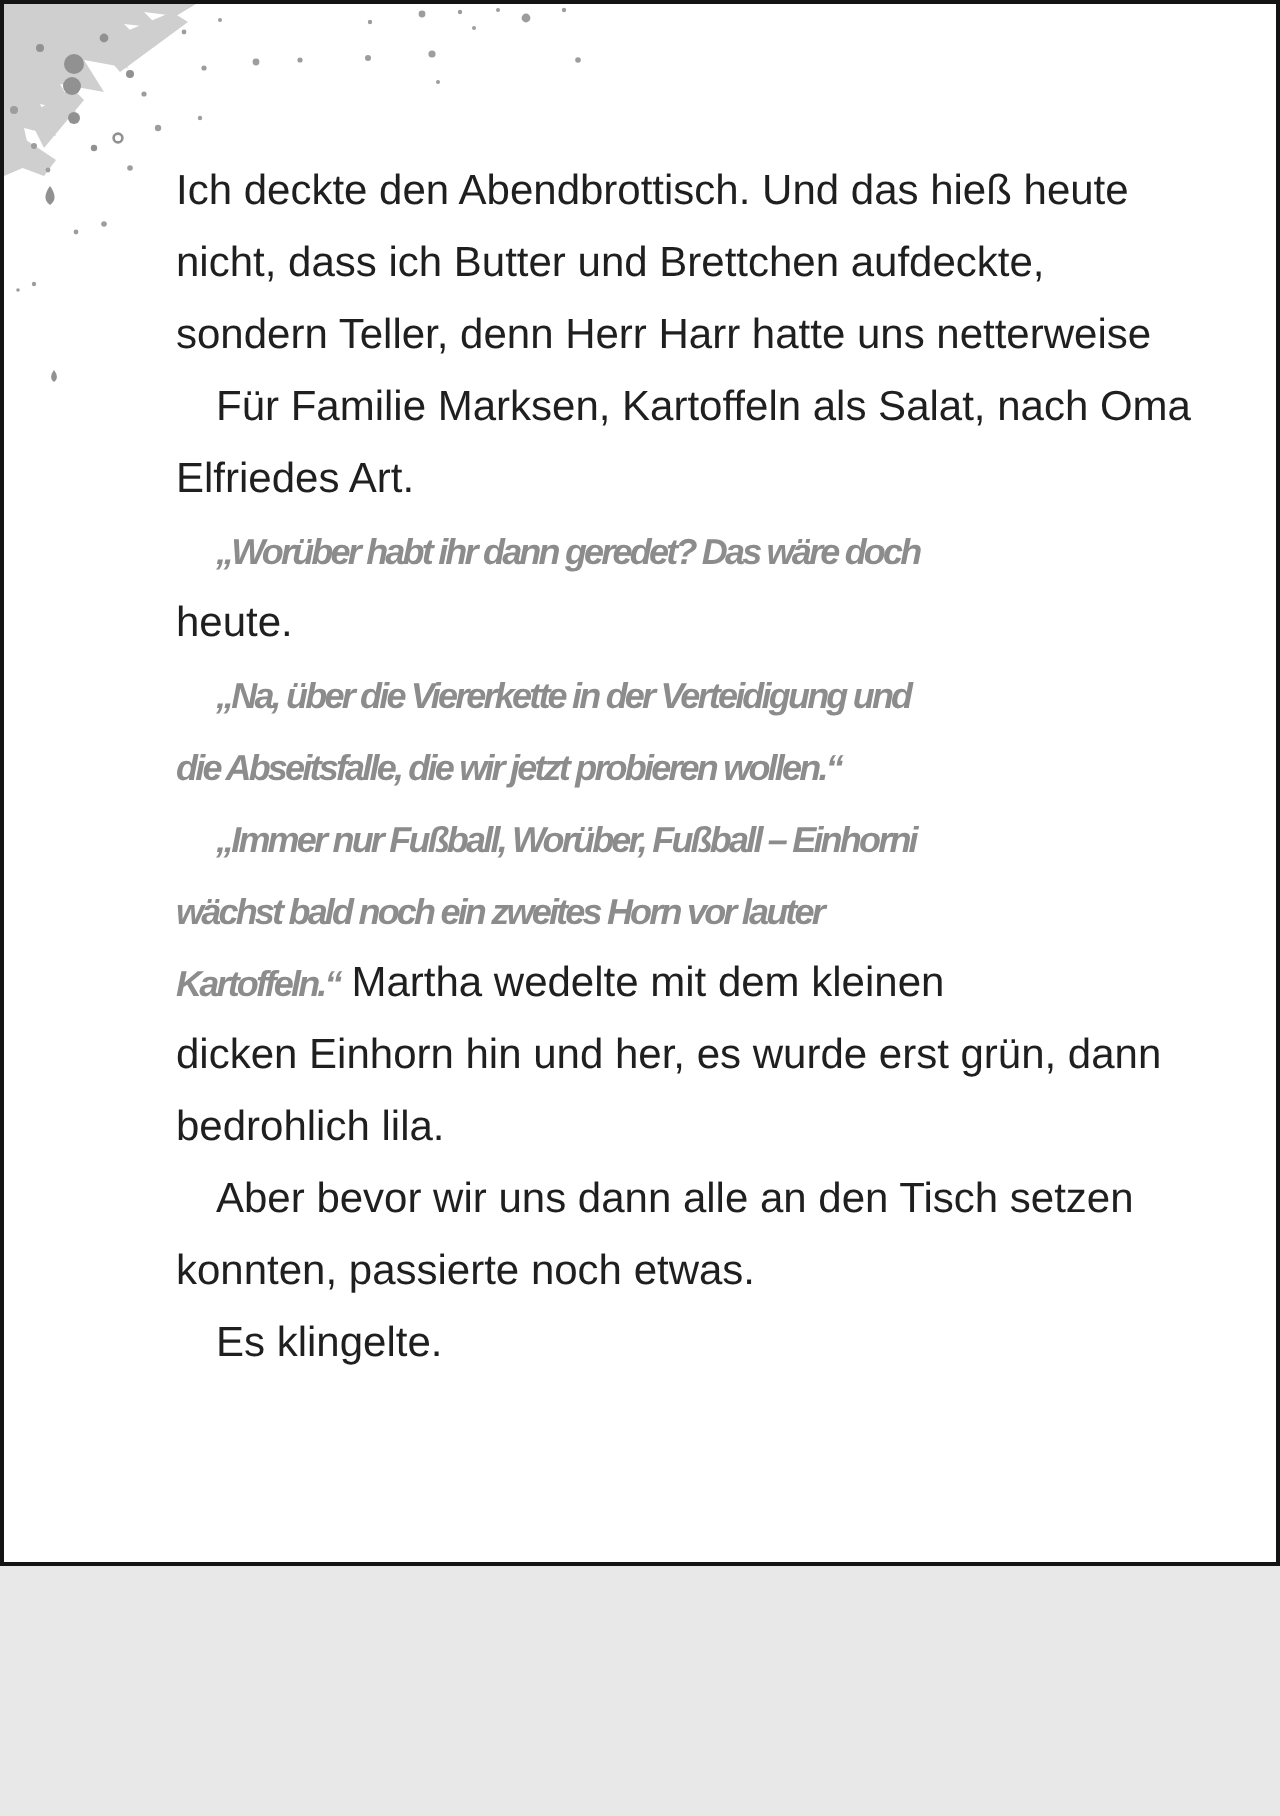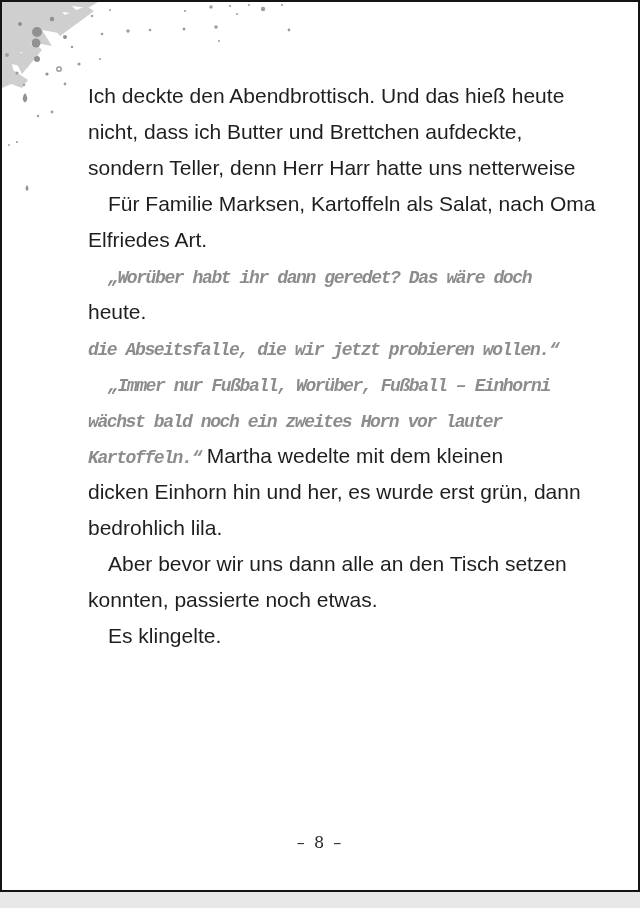--- a/index.html
+++ b/index.html
@@ -3,21 +3,21 @@
 <meta charset="utf-8">
 <style>
   html, body {
     margin: 0;
     padding: 0;
     background: #e8e8e8;
   }
   .page {
     position: relative;
     width: 640px;
-    height: 892px;
+    height: 783px;
     box-sizing: border-box;
     background: var(--page-bg, #ffffff);
     border: 2px solid var(--page-border, #141414);
     overflow: hidden;
     font-family: "Liberation Sans", sans-serif;
   }
   .splatter {
     position: absolute;
     left: 0;
     top: 0;
@@ -36,21 +36,21 @@
     color: var(--body-text, #1f1f1f);
     white-space: nowrap;
   }
   .line.indent {
     padding-left: 20px;
   }
   .narration {
     font-family: "Liberation Sans", sans-serif;
   }
   .speech {
-    font-family: Liberation Mono, monospace;
+    font-family: Liberation Sans, sans-serif;
     font-weight: 700;
     font-style: italic;
     font-size: 18px;
     letter-spacing: -1.4px;
     color: var(--speech-text, #8c8c8c);
     text-align: right;
   }
   .footer {
     position: absolute;
     left: 0;
@@ -119,20 +119,21 @@
   </svg>
 
   <div class="text-block">
       <div class="line"><span class="narration">Ich deckte den Abendbrottisch. Und das hieß heute</span></div>
       <div class="line"><span class="narration">nicht, dass ich Butter und Brettchen aufdeckte,</span></div>
       <div class="line"><span class="narration">sondern Teller, denn Herr Harr hatte uns netterweise</span></div>
       <div class="line indent"><span class="narration">Für Familie Marksen, Kartoffeln als Salat, nach Oma</span></div>
       <div class="line"><span class="narration">Elfriedes Art.</span></div>
       <div class="line indent"><span class="speech">„Worüber habt ihr dann geredet? Das wäre doch</span></div>
       <div class="line"><span class="narration">heute.</span></div>
+      <div class="line indent"><span class="speech">„Na, über die Viererkette in der Verteidigung und</span></div>
       <div class="line"><span class="speech">die Abseitsfalle, die wir jetzt probieren wollen.“</span></div>
       <div class="line indent"><span class="speech">„Immer nur Fußball, Worüber, Fußball – Einhorni</span></div>
       <div class="line"><span class="speech">wächst bald noch ein zweites Horn vor lauter</span></div>
       <div class="line"><span class="speech">Kartoffeln.“</span><span class="narration"> Martha wedelte mit dem kleinen</span></div>
       <div class="line"><span class="narration">dicken Einhorn hin und her, es wurde erst grün, dann</span></div>
       <div class="line"><span class="narration">bedrohlich lila.</span></div>
       <div class="line indent"><span class="narration">Aber bevor wir uns dann alle an den Tisch setzen</span></div>
       <div class="line"><span class="narration">konnten, passierte noch etwas.</span></div>
       <div class="line indent"><span class="narration">Es klingelte.</span></div>
     </div>

